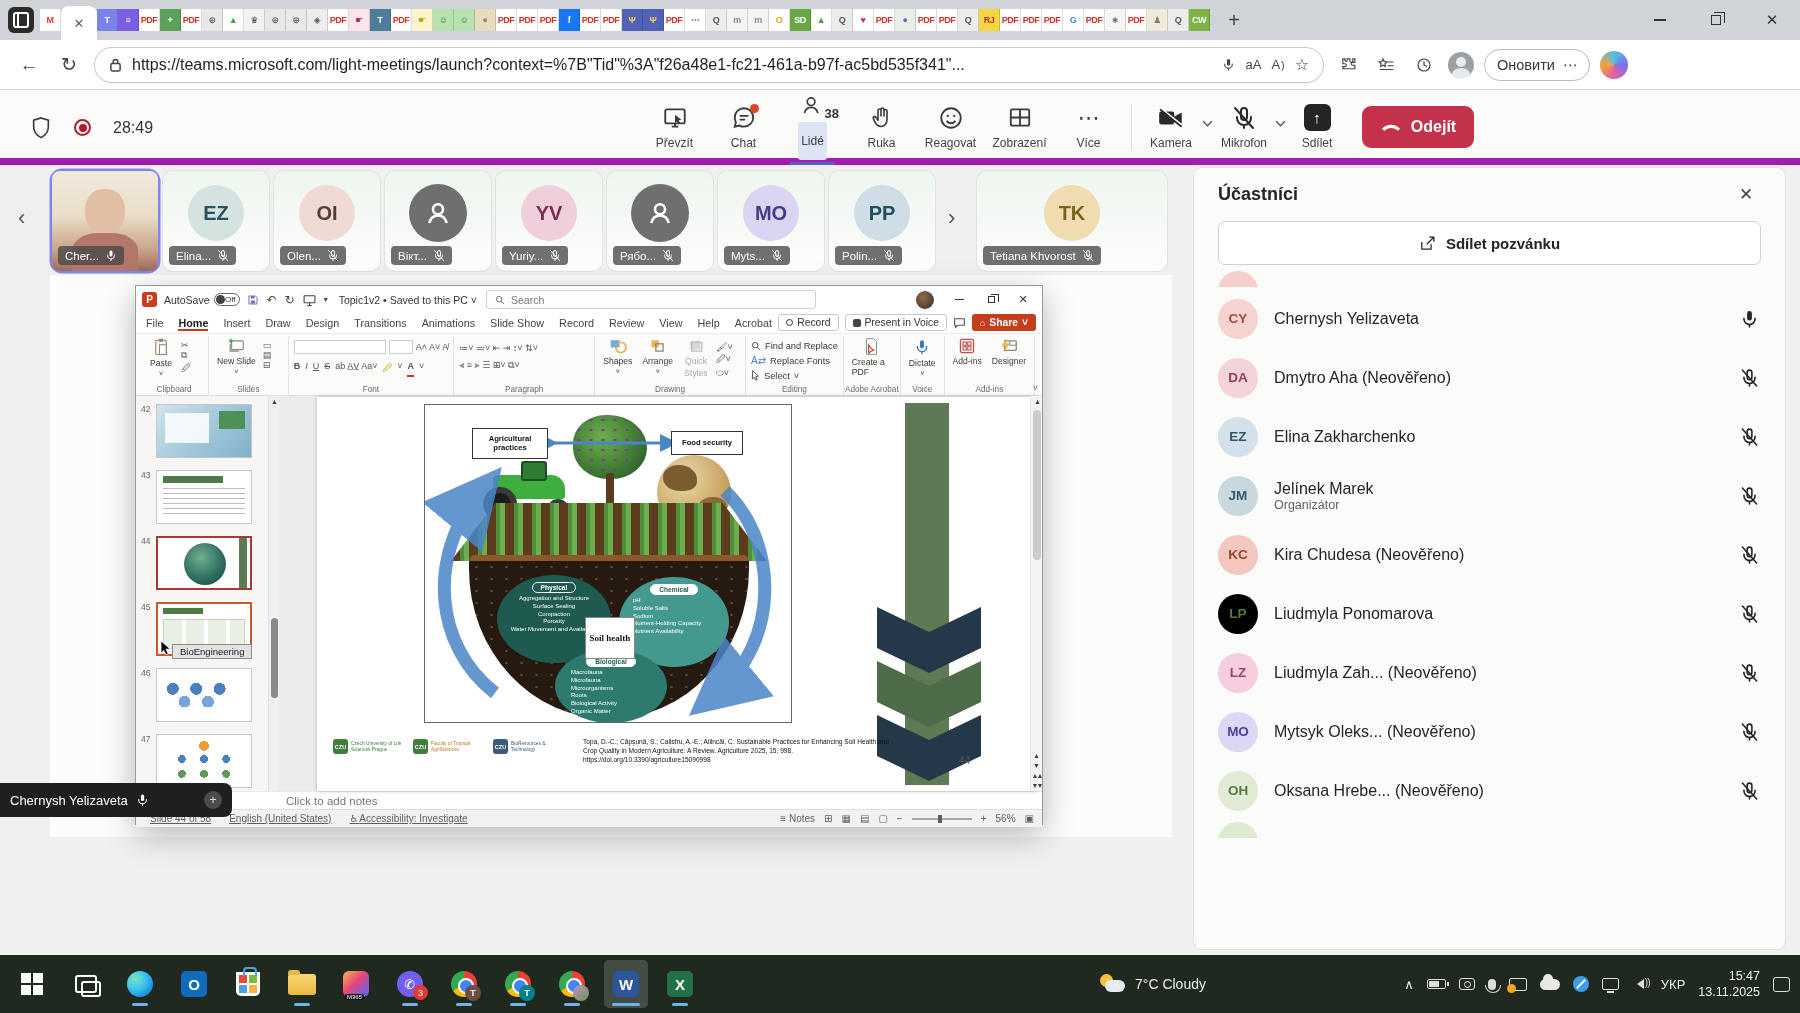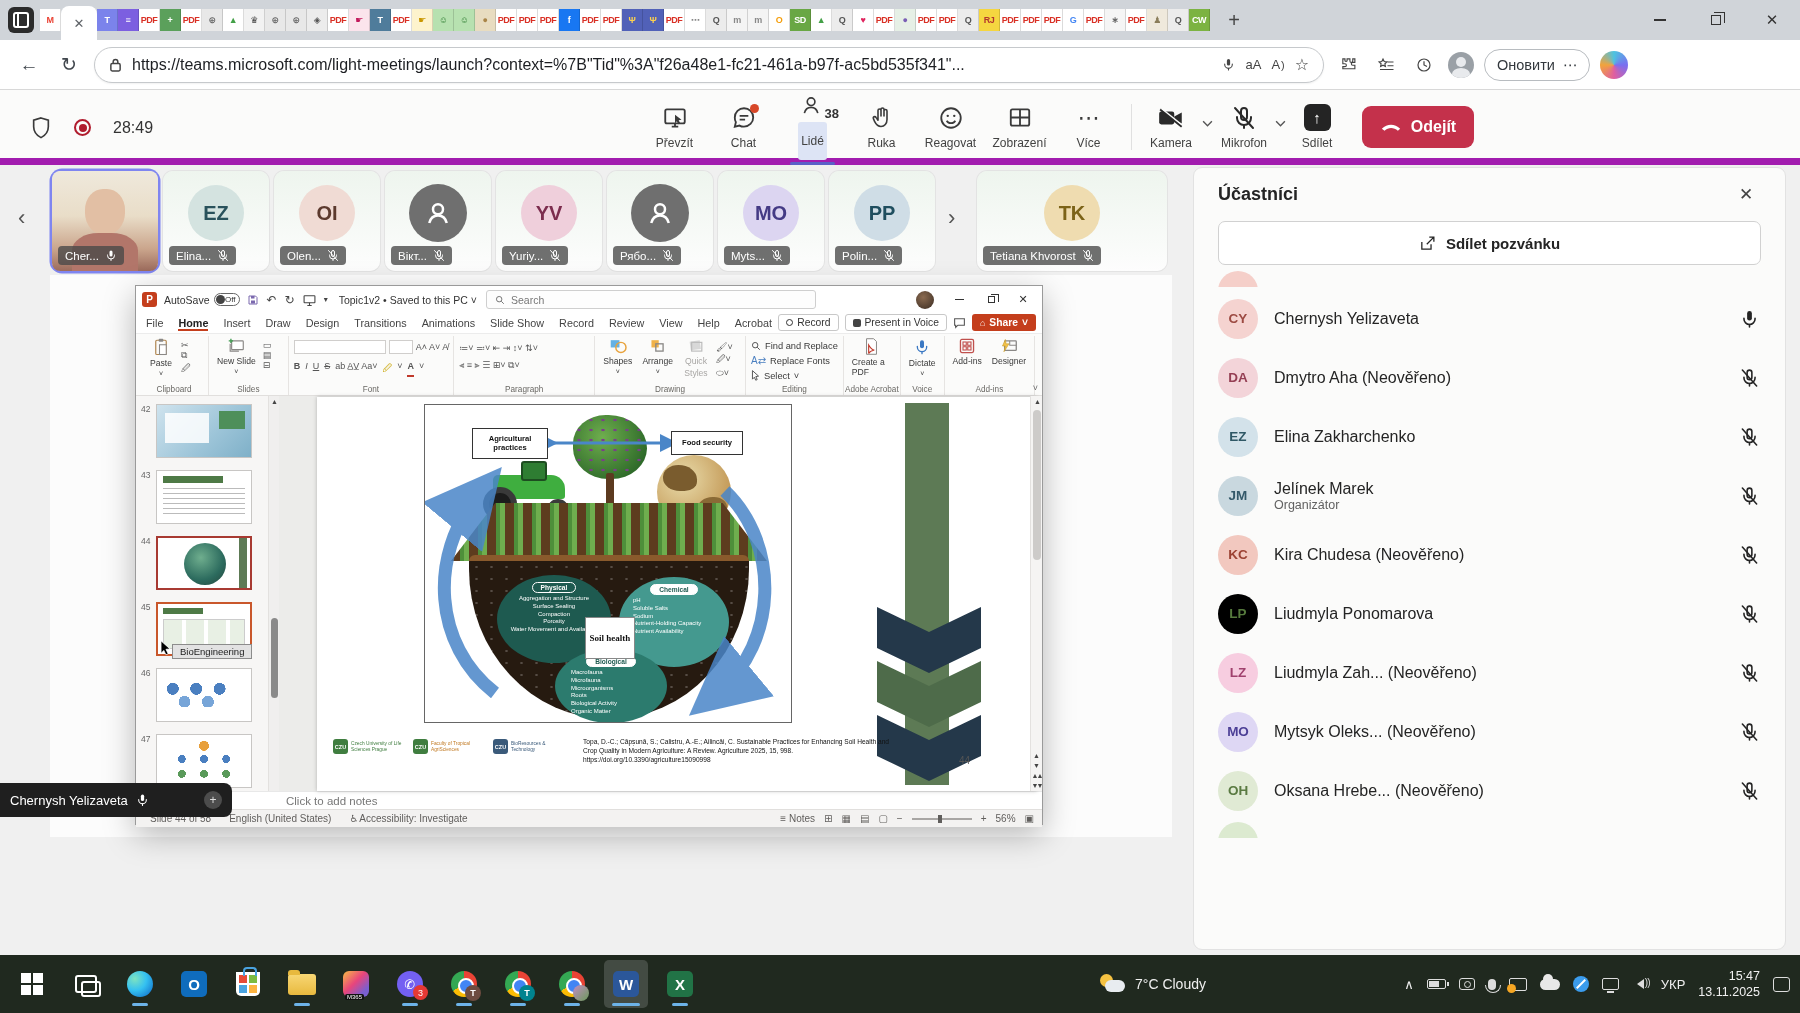--- a/index.html
+++ b/index.html
@@ -208,21 +208,21 @@
   .logo .sq{width:15px;height:15px;border-radius:3px;background:#3f7d3f;color:#fff;font-size:5.5px;font-weight:bold;display:flex;align-items:center;justify-content:center;}
   .logo:nth-child(3) .sq{background:#3a5a7a;}
   .logo .ltxt{font-size:4.8px;width:52px;line-height:1.25;color:#3f7d3f;}
   .logo:nth-child(2) .ltxt{color:#c07820;}
   .logo:nth-child(3) .ltxt{color:#3a5a7a;}
   .citation{position:absolute;left:266px;top:340px;width:322px;font-size:6.6px;line-height:1.4;color:#111;}
   .slidenum{position:absolute;left:642px;top:358px;font-size:10px;color:#555;}
 
   .notesrow{height:18px;display:flex;align-items:center;padding-left:150px;font-size:11.5px;color:#777;background:#fff;border-top:1px solid #e8e8e8;}
   .statusbar{height:18px;background:#f3f2f1;border-top:1px solid #e1dfdd;display:flex;align-items:center;font-size:10px;color:#605e5c;padding:0 8px;}
-  .statusbar .lft{display:flex;gap:18px;align-items:flex-start;padding-left:6px;}
+  .statusbar .lft{display:flex;gap:18px;align-items:flex-start;padding-left:6px;text-decoration:underline;}
   .statusbar .rgt{margin-left:auto;display:flex;gap:9px;align-items:center;}
   .zoomtrack{width:60px;height:2px;background:#a8a6a4;position:relative;}
   .zoomtrack i{position:absolute;left:26px;top:-3px;width:4px;height:8px;background:#605e5c;}
 
   
   .taskbar{position:absolute;left:0;top:955px;width:1800px;height:58px;background:#20291f;display:flex;align-items:center;color:#eee;}
   .tb-apps{display:flex;align-items:center;gap:10px;padding-left:10px;}
   .slot{width:44px;height:48px;display:flex;align-items:center;justify-content:center;position:relative;border-radius:5px;}
   .slot.running::after{content:"";position:absolute;bottom:2px;left:14px;width:16px;height:3px;border-radius:2px;background:#6db3e8;}
   .slot.focused{background:rgba(255,255,255,.16);}

